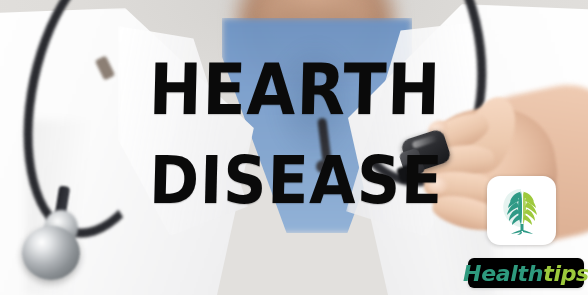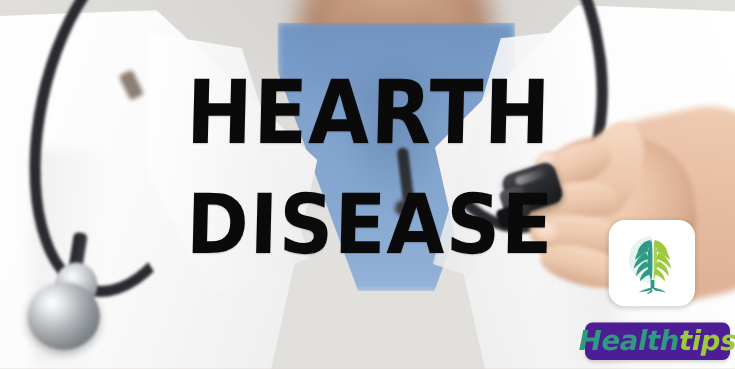--- a/index.html
+++ b/index.html
@@ -258,21 +258,21 @@
     position:absolute;
     left:487px; top:176px; width:69px; height:69px;
     background:#ffffff;
     border-radius:13px;
     box-shadow:0 1px 4px rgba(0,0,0,.20);
     display:flex; align-items:center; justify-content:center;
   }
   .logo-word{
     position:absolute;
     left:468px; top:258px; width:116px; height:30px;
-    background:#4c1d95;
+    background:#000000;
     border-radius:6px;
     display:flex; align-items:center; justify-content:center;
     box-shadow:0 1px 3px rgba(0,0,0,.16);
   }
   .logo-word span{
     font-family:"DejaVu Sans", sans-serif;
     font-style:italic;
     font-weight:700;
     font-size:22px;
     letter-spacing:-.3px;

